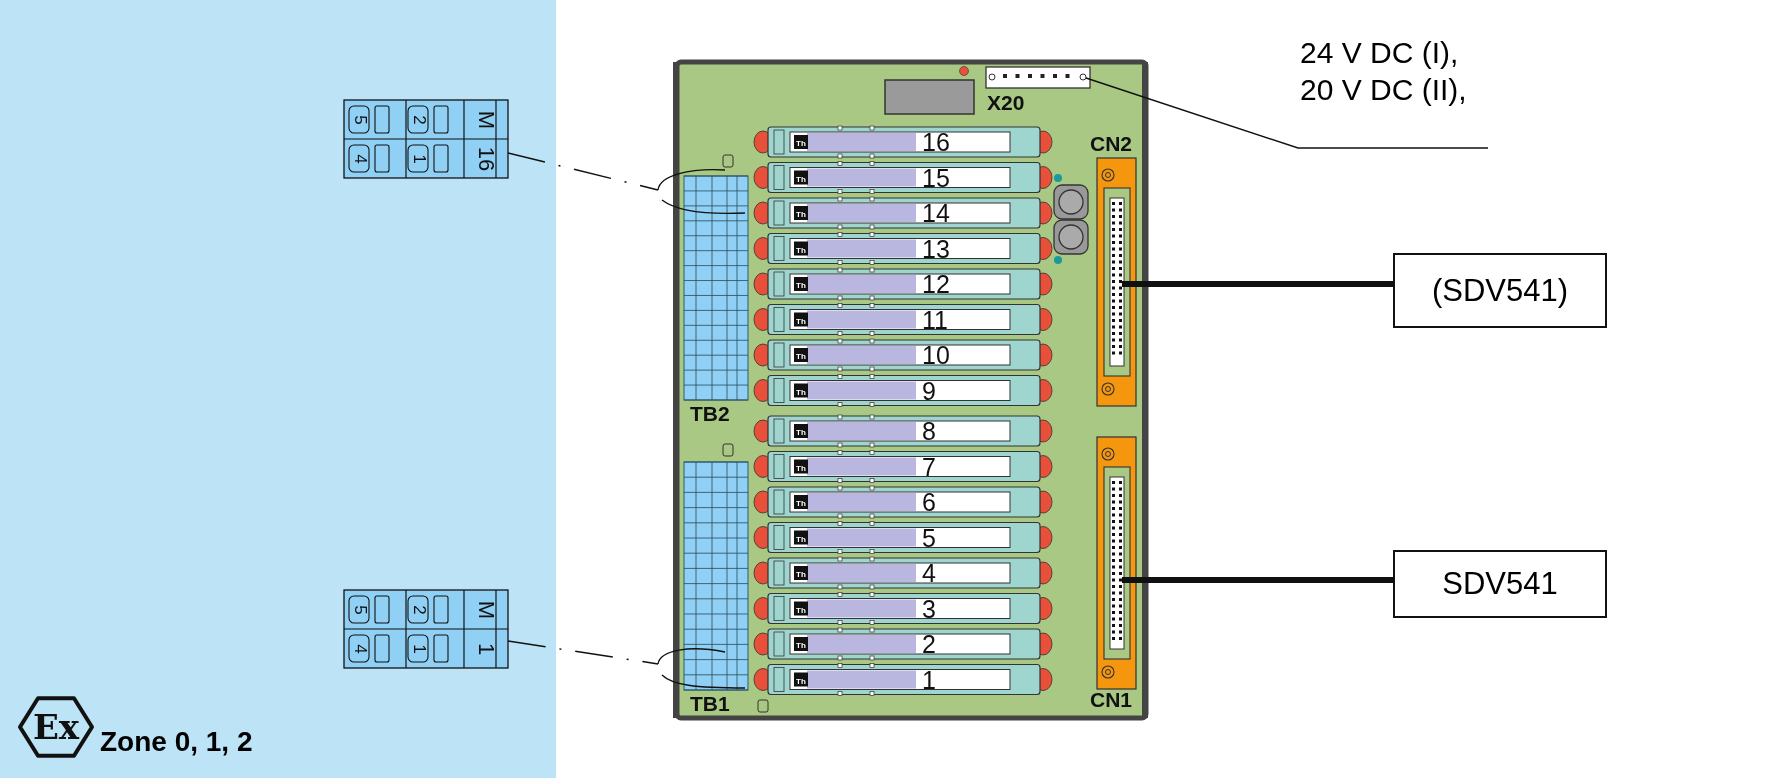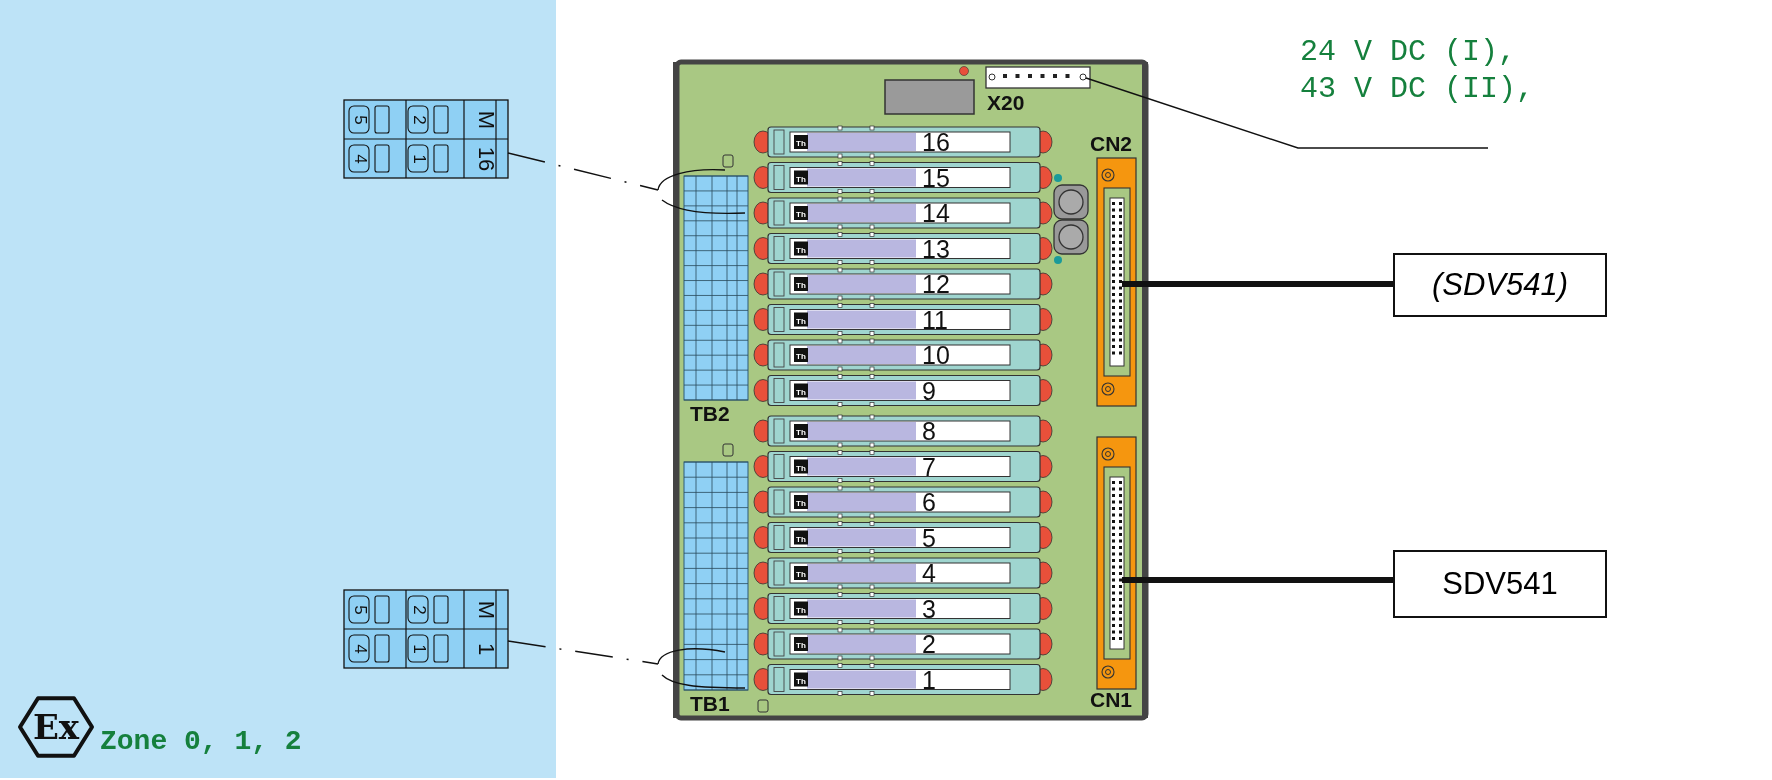--- a/index.html
+++ b/index.html
@@ -1,24 +1,24 @@
 <!DOCTYPE html>
 <html><head>
 <meta charset="utf-8">
 <style>
   html, body { margin: 0; padding: 0; background: #ffffff; }
   body { width: 1772px; height: 780px; overflow: hidden; position: relative; font-family: "Liberation Sans", sans-serif; }
   #stage { position: absolute; left: 0; top: 0; width: 1772px; height: 780px; }
   .zone-bg { position: absolute; left: 0; top: 0; width: 556px; height: 778px; }
   .lbl-bold { font-family: "Liberation Sans", sans-serif; font-weight: bold; fill: #111; }
   .lbl { font-family: "Liberation Sans", sans-serif; fill: #111; }
-  .html-text { position: absolute; font-family: Liberation Mono, monospace; color: #15803d; }
+  .html-text { position: absolute; font-family: Liberation Sans, sans-serif; color: #000000; }
   .ext-label { left: 1300px; top: 34px; font-size: 30px; line-height: 37px; }
   .box { position: absolute; border: 2px solid #111; background: #fff; display: flex; align-items: center; justify-content: center; font-size: 31px; font-family: "Liberation Sans", sans-serif; box-sizing: border-box; }
-  .box-cn2 { left: 1393px; top: 253px; width: 214px; height: 64px; font-style: italic; }
+  .box-cn2 { left: 1393px; top: 253px; width: 214px; height: 75px; }
   .box-cn1 { left: 1393px; top: 550px; width: 214px; height: 68px; }
   .zone-label { position: absolute; left: 100px; top: 726px; font-size: 28px; font-weight: bold; }
 </style>
 </head>
 <body>
 
 <div class="zone-bg" style="background: rgb(189, 227, 247);"></div>
 
 <svg id="stage" width="1772" height="780" viewBox="0 0 1772 780" xmlns="http://www.w3.org/2000/svg">
   <g id="g-board">
@@ -501,19 +501,19 @@
     </g>
   <text id="t-x20" class="lbl-bold" x="987" y="110" font-size="21">X20</text>
   <text id="t-tb2" class="lbl-bold" x="690" y="421" font-size="21">TB2</text>
   <text id="t-tb1" class="lbl-bold" x="690" y="711" font-size="21">TB1</text>
   <text id="t-cn2" class="lbl-bold" x="1090" y="151" font-size="21">CN2</text>
   <text id="t-cn1" class="lbl-bold" x="1090" y="707" font-size="21">CN1</text>
 </svg>
 
 <div class="html-text ext-label">
   <div>24 V DC (I),</div>
-  <div>43 V DC (II),</div>
+  <div>20 V DC (II),</div>
 </div>
 
 <div class="box box-cn2">(SDV541)</div>
 <div class="box box-cn1">SDV541</div>
 
 <div class="html-text zone-label">Zone 0, 1, 2</div>
 
 </body></html>

